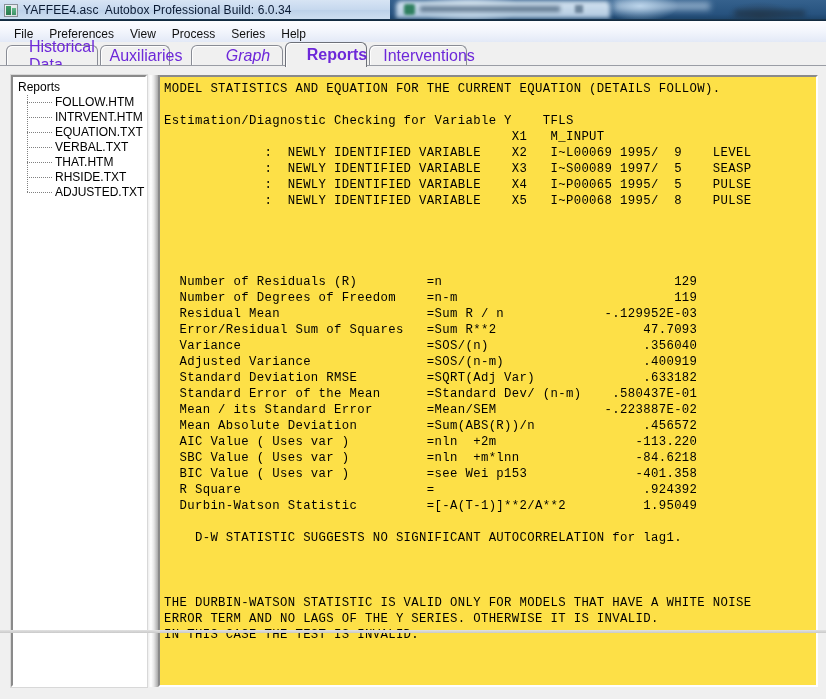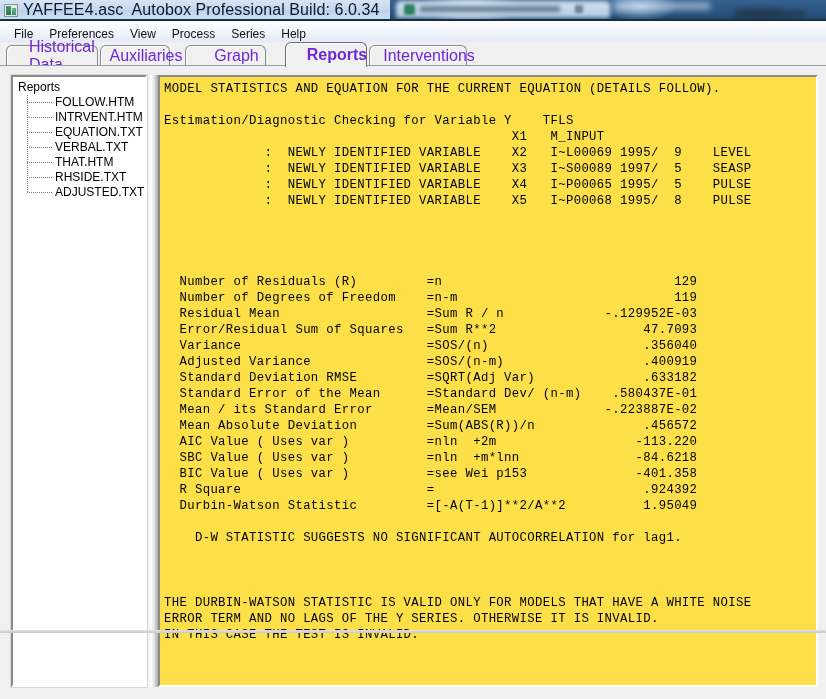--- a/index.html
+++ b/index.html
@@ -100,21 +100,21 @@
     background: linear-gradient(180deg, #3f9e6a, #2b7a4e);
   }
   .titlebar-icon::after {
     content: "";
     position: absolute;
     left: 7px; top: 3px;
     width: 4px; height: 7px;
     background: linear-gradient(180deg, #63b98a, #3e9167);
   }
   .titlebar-text {
-    font-size: 16px;
+    font-size: 12px;
     color: #0a1a33;
     white-space: pre;
     letter-spacing: .1px;
   }
   .titlebar-underline {
     position: absolute;
     left: 0; top: 19px;
     width: 826px; height: 2px;
     background: linear-gradient(180deg, #1d3a55, #0f2539);
   }
@@ -302,21 +302,21 @@
     <div class="menu-item">Preferences</div>
     <div class="menu-item">View</div>
     <div class="menu-item">Process</div>
     <div class="menu-item">Series</div>
     <div class="menu-item">Help</div>
   </div>
 
   <div class="tabstrip">
     <div class="tab" style="left:6px;width:92px;">Historical Data</div>
     <div class="tab" style="left:100px;width:70px;">Auxiliaries</div>
-    <div class="tab" style="left:185px;width:81px;">Graph</div>
+    <div class="tab" style="left:191px;width:92px;font-style:italic;">Graph</div>
     <div class="tab selected" style="left:285px;width:82px;">Reports</div>
     <div class="tab" style="left:369px;width:98px;">Interventions</div>
   </div>
   <div class="tabstrip-base"></div>
 
   <div class="workspace">
 
     <div class="tree-pane">
       <div class="tree-inner">
         <div class="tree-root">Reports</div>

